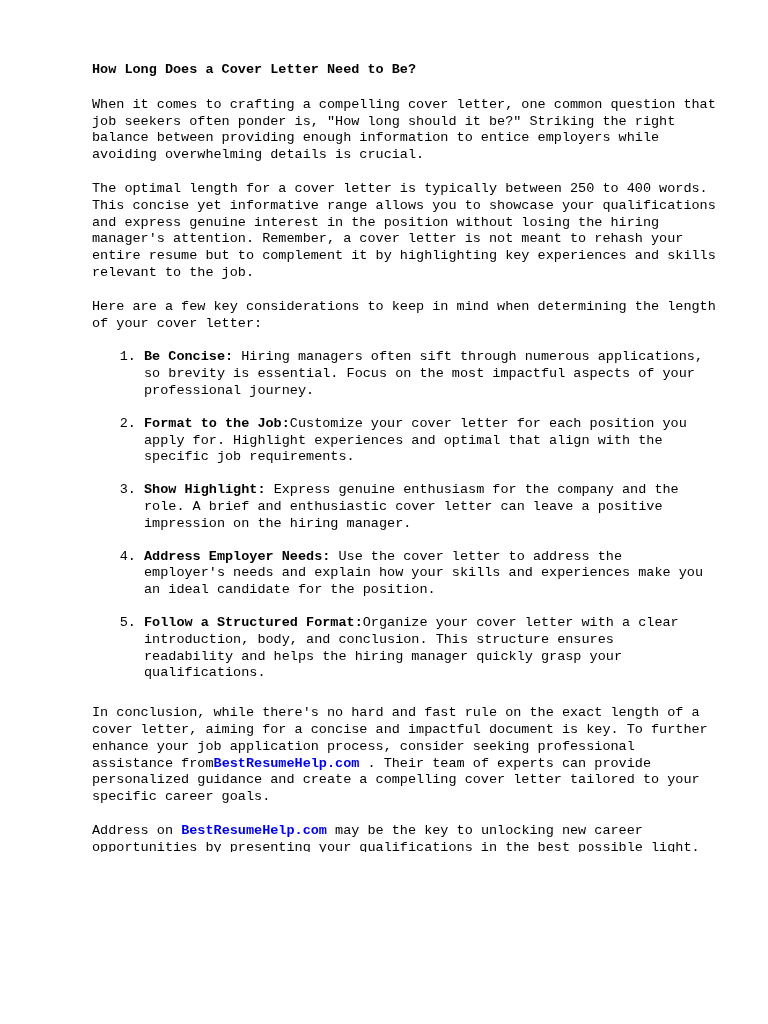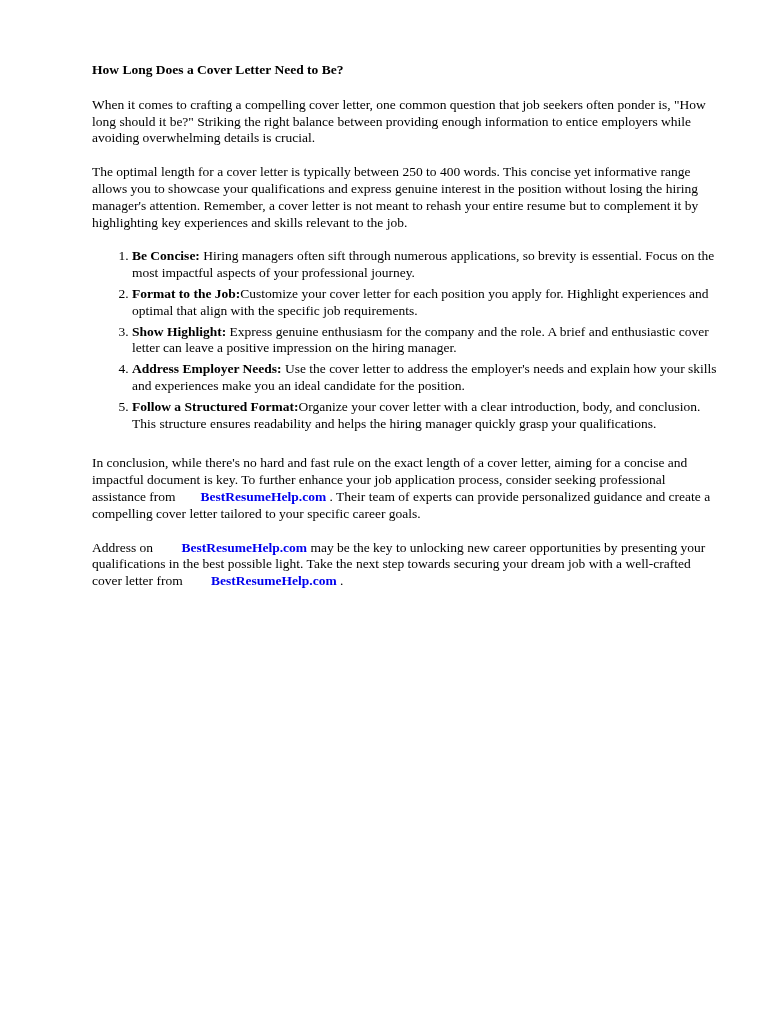--- a/index.html
+++ b/index.html
@@ -7,63 +7,63 @@
     padding: 0;
     background: #ffffff;
   }
   .page {
     position: relative;
     width: 768px;
     height: 852px;
     background: #ffffff;
     box-sizing: border-box;
     padding: 62px 46px 4px 92px;
-    font-family: Liberation Serif, serif;
+    font-family: Liberation Mono, monospace;
     font-size: 13.5px;
     line-height: 16.8px;
     color: #000000;
   }
   .doc-title {
     font-size: 13.5px;
     font-weight: bold;
     margin: 0 0 18px 0;
   }
   p.para {
     margin: 0 0 17px 0;
   }
   ol.key-list {
     margin: 0 0 23px 0;
     padding: 0 0 0 36px;
   }
   ol.key-list li {
-    margin: 4px;
+    margin: 16px;
     padding-left: 0;
   }
   .bold {
     font-weight: bold;
   }
   a.site-link {
     color: #0000ee;
     font-weight: bold;
     text-decoration: none;
     cursor: pointer;
-    margin-left: 25px;
   }
 </style>
 </head>
 <body>
 
 <div class="page">
 
   <h1 class="doc-title">How Long Does a Cover Letter Need to Be?</h1>
 
   <p class="para">When it comes to crafting a compelling cover letter, one common question that job seekers often ponder is, "How long should it be?" Striking the right balance between providing enough information to entice employers while avoiding overwhelming details is crucial.</p>
 
   <p class="para">The optimal length for a cover letter is typically between 250 to 400 words. This concise yet informative range allows you to showcase your qualifications and express genuine interest in the position without losing the hiring manager's attention. Remember, a cover letter is not meant to rehash your entire resume but to complement it by highlighting key experiences and skills relevant to the job.</p>
 
+  <p class="para">Here are a few key considerations to keep in mind when determining the length of your cover letter:</p>
 
   <ol class="key-list">
     <li>
       <span class="bold">Be Concise:</span><span> Hiring managers often sift through numerous applications, so brevity is essential. Focus on the most impactful aspects of your professional journey.</span>
     </li>
     <li>
       <span class="bold">Format to the Job:</span><span>Customize your cover letter for each position you apply for. Highlight experiences and optimal that align with the specific job requirements.</span>
     </li>
     <li>
       <span class="bold">Show Highlight:</span><span> Express genuine enthusiasm for the company and the role. A brief and enthusiastic cover letter can leave a positive impression on the hiring manager.</span>

